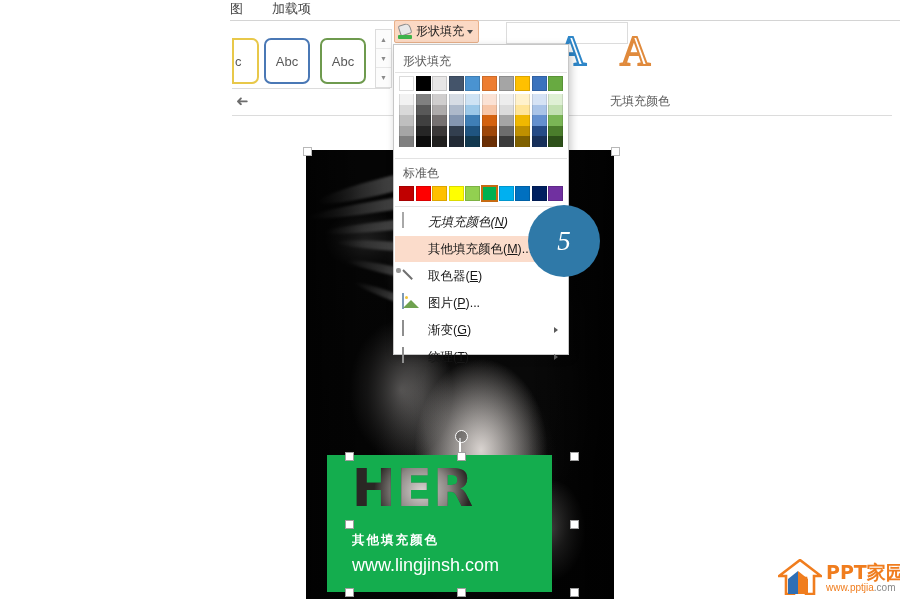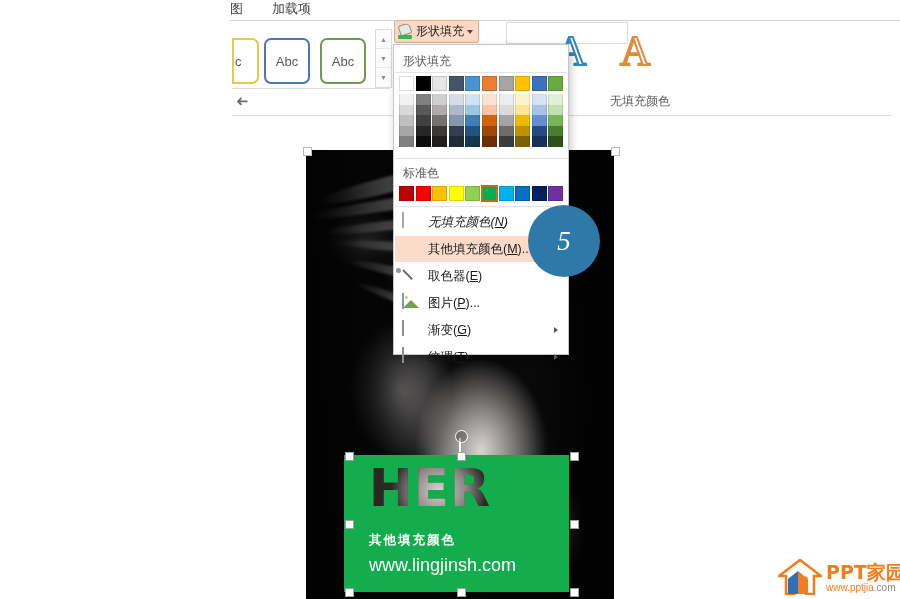--- a/index.html
+++ b/index.html
@@ -198,21 +198,21 @@
   }
   .rot-stem {
     position: absolute;
     width: 1.5px; height: 18px;
     background: #ffffff;
   }
 
   
   .green-box {
     position: absolute;
-    left: 344px; top: 455px;
+    left: 327px; top: 455px;
     width: 225px; height: 137px;
     background: #14ad4e;
     overflow: hidden;
   }
   .her-text {
     position: absolute;
     left: 25px; top: 6px;
     font-size: 52px;
     font-weight: 900;
     letter-spacing: 1px;

